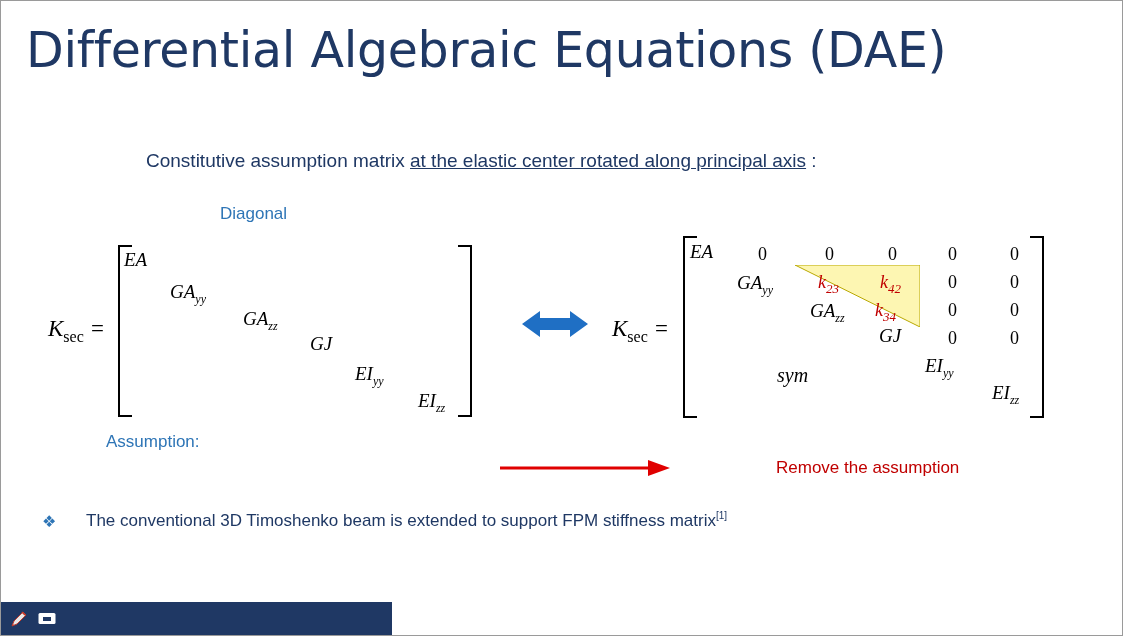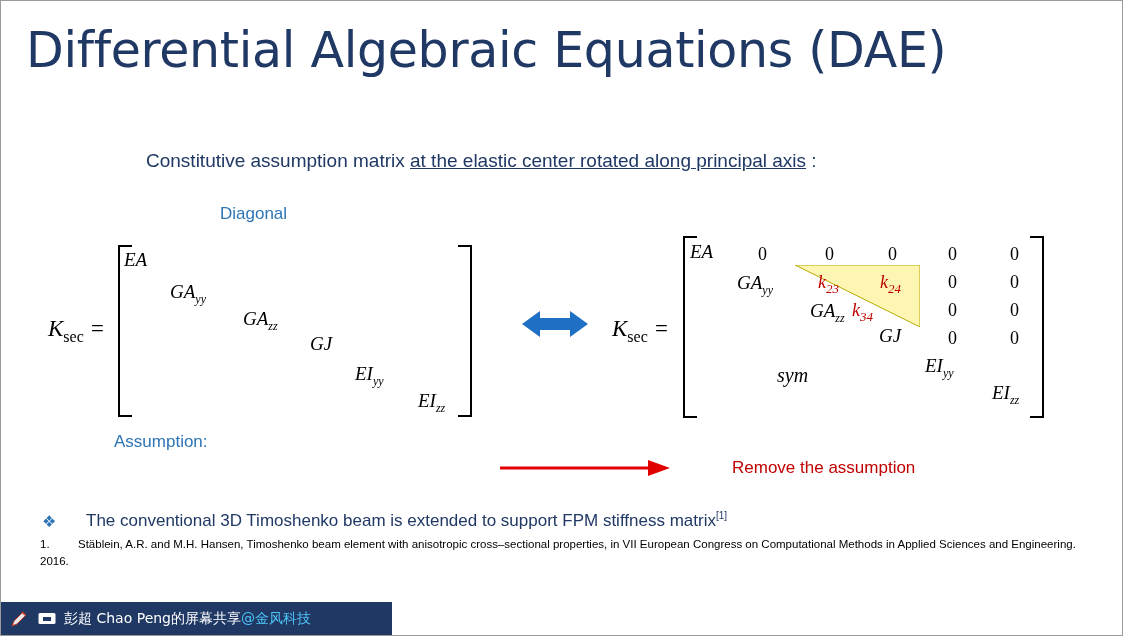--- a/index.html
+++ b/index.html
@@ -143,32 +143,31 @@
     height: 34px;
   }
 
   
   #assumption-label {
     position: absolute;
     left: 106px;
     top: 432px;
     font-size: 17px;
     color: #2e75b6;
-    margin-left: 8px;
   }
   #assumption-text {
     position: absolute;
     left: 106px;
     top: 458px;
     font-size: 17px;
     color: #c00000;
   }
   #remove-text {
     position: absolute;
-    left: 732px;
+    left: 776px;
     top: 458px;
     font-size: 17px;
     color: #c00000;
   }
   #redarrow {
     position: absolute;
     left: 500px;
     top: 458px;
     width: 170px;
     height: 20px;
@@ -298,22 +297,22 @@
     </div>
 
     <span class="mentry" style="left:690px; top:241px;"><span>EA</span><sub></sub></span>
     <span class="mentry" style="left:737px; top:272px;"><span>GA</span><sub>yy</sub></span>
     <span class="mentry" style="left:810px; top:300px;"><span>GA</span><sub>zz</sub></span>
     <span class="mentry" style="left:879px; top:325px;"><span>GJ</span><sub></sub></span>
     <span class="mentry" style="left:925px; top:355px;"><span>EI</span><sub>yy</sub></span>
     <span class="mentry" style="left:992px; top:382px;"><span>EI</span><sub>zz</sub></span>
 
     <span class="kcoup" style="left:818px; top:272px;"><span>k</span><sub>23</sub></span>
-    <span class="kcoup" style="left:880px; top:272px;"><span>k</span><sub>24</sub></span>
-    <span class="kcoup" style="left:852px; top:300px;"><span>k</span><sub>34</sub></span>
+    <span class="kcoup" style="left:880px; top:272px;"><span>k</span><sub>42</sub></span>
+    <span class="kcoup" style="left:875px; top:300px;"><span>k</span><sub>34</sub></span>
 
     <span class="zero" style="left:758px; top:244px;">0</span>
     <span class="zero" style="left:825px; top:244px;">0</span>
     <span class="zero" style="left:888px; top:244px;">0</span>
     <span class="zero" style="left:948px; top:244px;">0</span>
     <span class="zero" style="left:1010px; top:244px;">0</span>
 
     <span class="zero" style="left:948px; top:272px;">0</span>
     <span class="zero" style="left:1010px; top:272px;">0</span>
     <span class="zero" style="left:948px; top:300px;">0</span>
@@ -333,35 +332,31 @@
     </svg>
   </div>
 
   <div id="remove-text">Remove the assumption</div>
 
   <div id="bullet-row">
     <span id="bullet-mark">❖</span>
     <span id="bullet-text"><span>The conventional 3D Timoshenko beam is extended to  support FPM stiffness matrix</span><sup>[1]</sup></span>
   </div>
 
-  <div id="ref">
-    <span class="num">1.</span><span class="rbody">Stäblein, A.R. and M.H. Hansen, Timoshenko beam element with anisotropic cross–sectional properties, in VII European Congress on Computational Methods in Applied Sciences and Engineering. 2016.</span>
-  </div>
 
   <div id="taskbar">
     <span class="tb-icon">
       <svg width="20" height="20" viewBox="0 0 20 20">
         <path d="M3 17l2-5 9-9 3 3-9 9-5 2z" fill="#e8e8e8" stroke="#c0392b" stroke-width="1"></path>
         <path d="M13 3l3 3" stroke="#c0392b" stroke-width="1.5"></path>
         <path d="M3 17l2-1-1-1z" fill="#c0392b"></path>
       </svg>
     </span>
     <span class="tb-icon">
       <svg width="20" height="20" viewBox="0 0 20 20">
         <rect x="1.5" y="4" width="17" height="11" rx="1.5" fill="#ffffff"></rect>
         <path d="M6 8h8v4H6z" fill="#1f3864"></path>
       </svg>
     </span>
-    <span class="tb-text"><span>彭超 Chao Peng的屏幕共享</span><span class="hl">@金风科技</span></span>
   </div>
 
   <div id="frame"></div>
 </div>
 
 </body></html>

